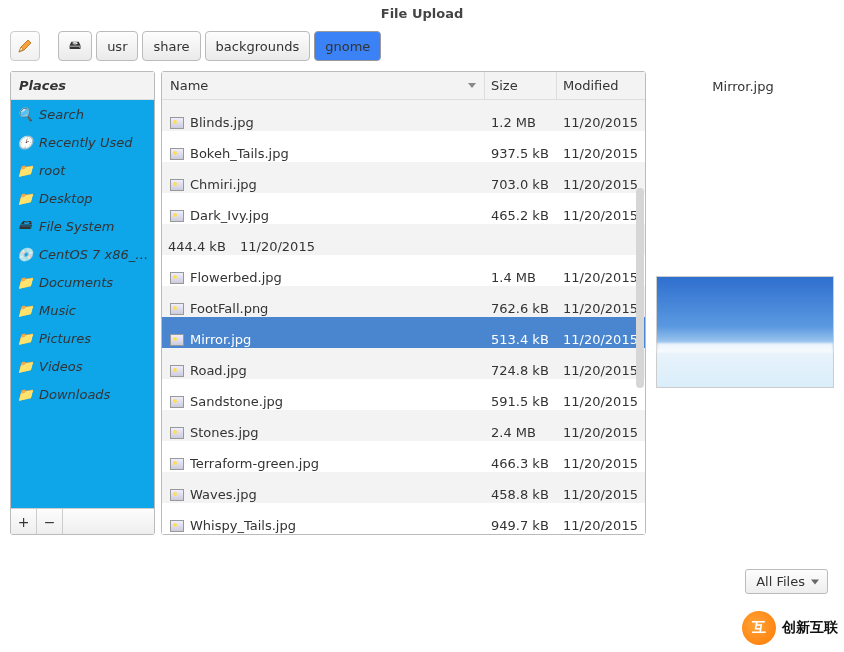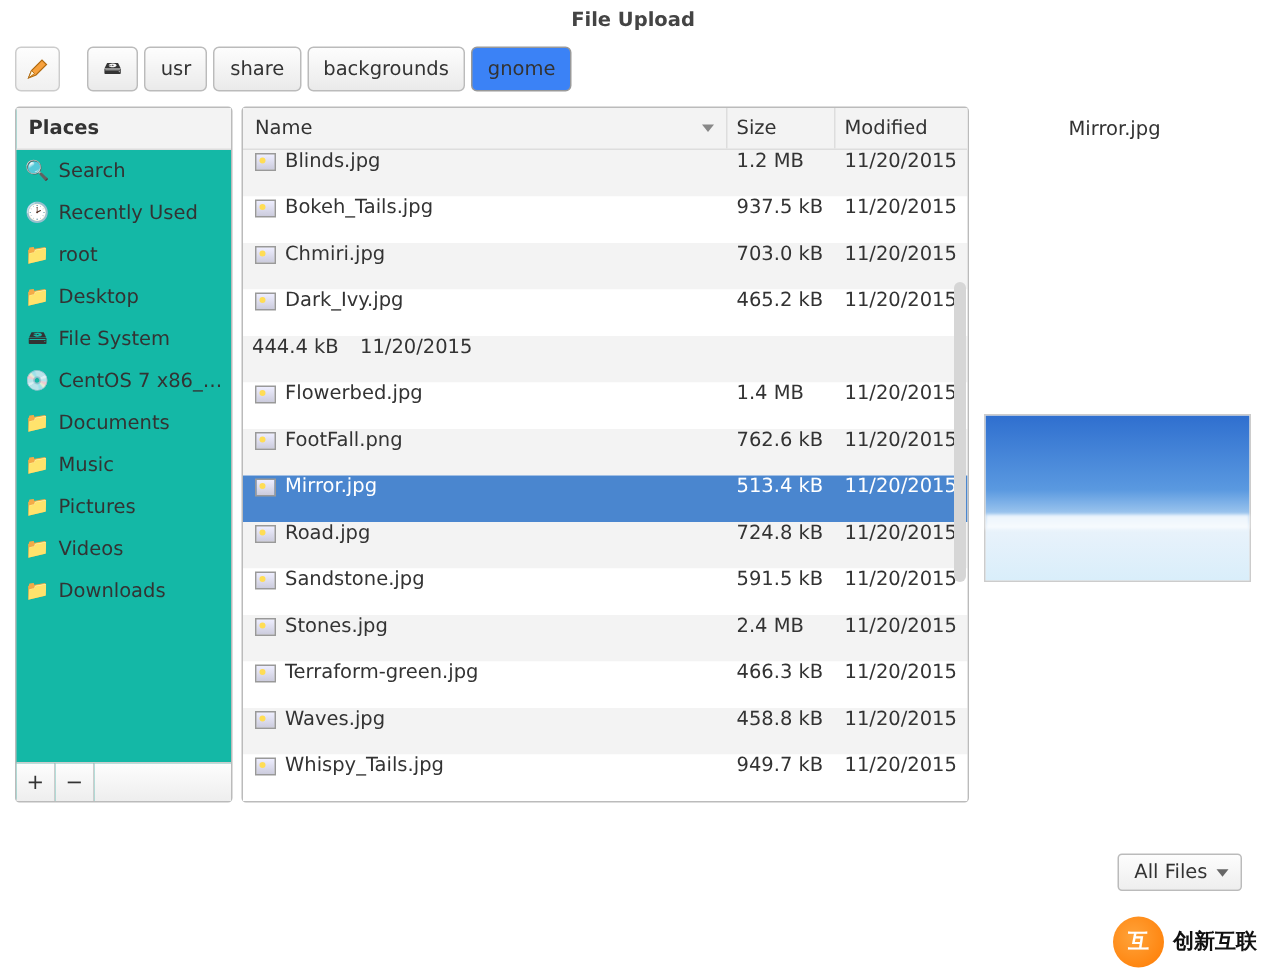--- a/index.html
+++ b/index.html
@@ -5,35 +5,35 @@
   * { box-sizing: border-box; font-family: "DejaVu Sans", "Liberation Sans", sans-serif; font-size: 13px; }
   body { margin: 0; background: #fff; color: #333; width: 844px; height: 652px; position: relative; overflow: hidden; }
   .title { text-align: center; font-weight: bold; color: #444; padding: 6px 12px 10px; }
   .top-row { display: flex; align-items: center; padding: 0 10px 10px 10px; gap: 0; }
   .pencil-btn { width: 30px; height: 30px; border: 1px solid #ccc; border-radius: 4px; background: linear-gradient(#fdfdfd,#f0f0f0); display: flex; align-items: center; justify-content: center; margin-right: 18px; cursor: pointer; }
   .crumb-group { display: flex; align-items: center; }
   .crumb { height: 30px; border: 1px solid #bbb; background: linear-gradient(#fdfdfd,#eaeaea); padding: 0 10px; display: flex; align-items: center; gap: 4px; cursor: pointer; border-radius: 4px; margin-right: 4px; color: #333; }
   .crumb.active { background: #3b82f6; border-color: #999; }
   .crumb .disk-icon { font-size: 12px; }
   .main { display: flex; padding: 0 10px; gap: 6px; }
-  .places-panel { width: 145px; border: 1px solid #bbb; border-radius: 3px; display: flex; flex-direction: column; background: #14b8a6; }
+  .places-panel { width: 145px; border: 1px solid #bbb; border-radius: 3px; display: flex; flex-direction: column; background: #0ea5e9; font-style: italic; }
   .places-header { height: 28px; line-height: 28px; padding: 0 8px; background: #f3f3f3; border-bottom: 1px solid #ddd; font-weight: 600; color: #333; }
   .places-list { flex: 1; overflow-y: auto; }
   .place-item { display: flex; align-items: center; gap: 6px; padding: 6px 6px; cursor: pointer; white-space: nowrap; overflow: hidden; text-overflow: ellipsis; }
   .place-item .ico { width: 16px; height: 16px; display: inline-flex; align-items: center; justify-content: center; font-size: 13px; }
   .places-footer { display: flex; border-top: 1px solid #ccc; height: 26px; }
   .places-footer .pf-btn { flex: 0 0 26px; border-right: 1px solid #ccc; display: flex; align-items: center; justify-content: center; cursor: pointer; background: linear-gradient(#fdfdfd,#eee); font-size: 14px; }
   .places-footer .pf-spacer { flex: 1; background: linear-gradient(#fdfdfd,#eee); }
   .file-panel { flex: 1; border: 1px solid #bbb; border-radius: 3px; display: flex; flex-direction: column; min-width: 0; }
   .file-header { display: flex; height: 28px; background: #f3f3f3; border-bottom: 1px solid #ddd; font-weight: 400; color: #333; }
   .col-name { flex: 1; padding: 0 8px; display: flex; align-items: center; justify-content: space-between; border-right: 1px solid #ddd; cursor: pointer; }
   .col-size { width: 72px; padding: 0 6px; display: flex; align-items: center; border-right: 1px solid #ddd; cursor: pointer; }
   .col-mod { width: 88px; padding: 0 6px; display: flex; align-items: center; cursor: pointer; }
   .file-list { flex: 1; overflow-y: auto; }
-  .file-row { display: flex; height: 31px; align-items: flex-start; border-bottom: 1px solid transparent; cursor: pointer; }
+  .file-row { display: flex; height: 31px; align-items: flex-end; border-bottom: 1px solid transparent; cursor: pointer; }
   .file-row:nth-child(odd) { background: #f3f3f3; }
   .file-row:nth-child(even) { background: #ffffff; }
   .file-row.selected { background: #4a86cf !important; color: #fff; }
   .file-row .fname { flex: 1; padding: 0 8px; display: flex; align-items: center; gap: 6px; overflow: hidden; }
   .file-row .fsize { width: 72px; padding: 0 6px; }
   .file-row .fmod { width: 88px; padding: 0 6px; }
   .img-ico { width: 14px; height: 12px; background: linear-gradient(#eef,#ccd); border: 1px solid #999; position: relative; display: inline-block; flex: 0 0 14px; }
   .img-ico::after { content: ""; position: absolute; left: 2px; top: 2px; width: 4px; height: 4px; background: #ffdd55; border-radius: 50%; }
   .preview-panel { width: 182px; padding: 4px; text-align: center; }
   .preview-title { padding: 4px 0 12px; color: #333; }

